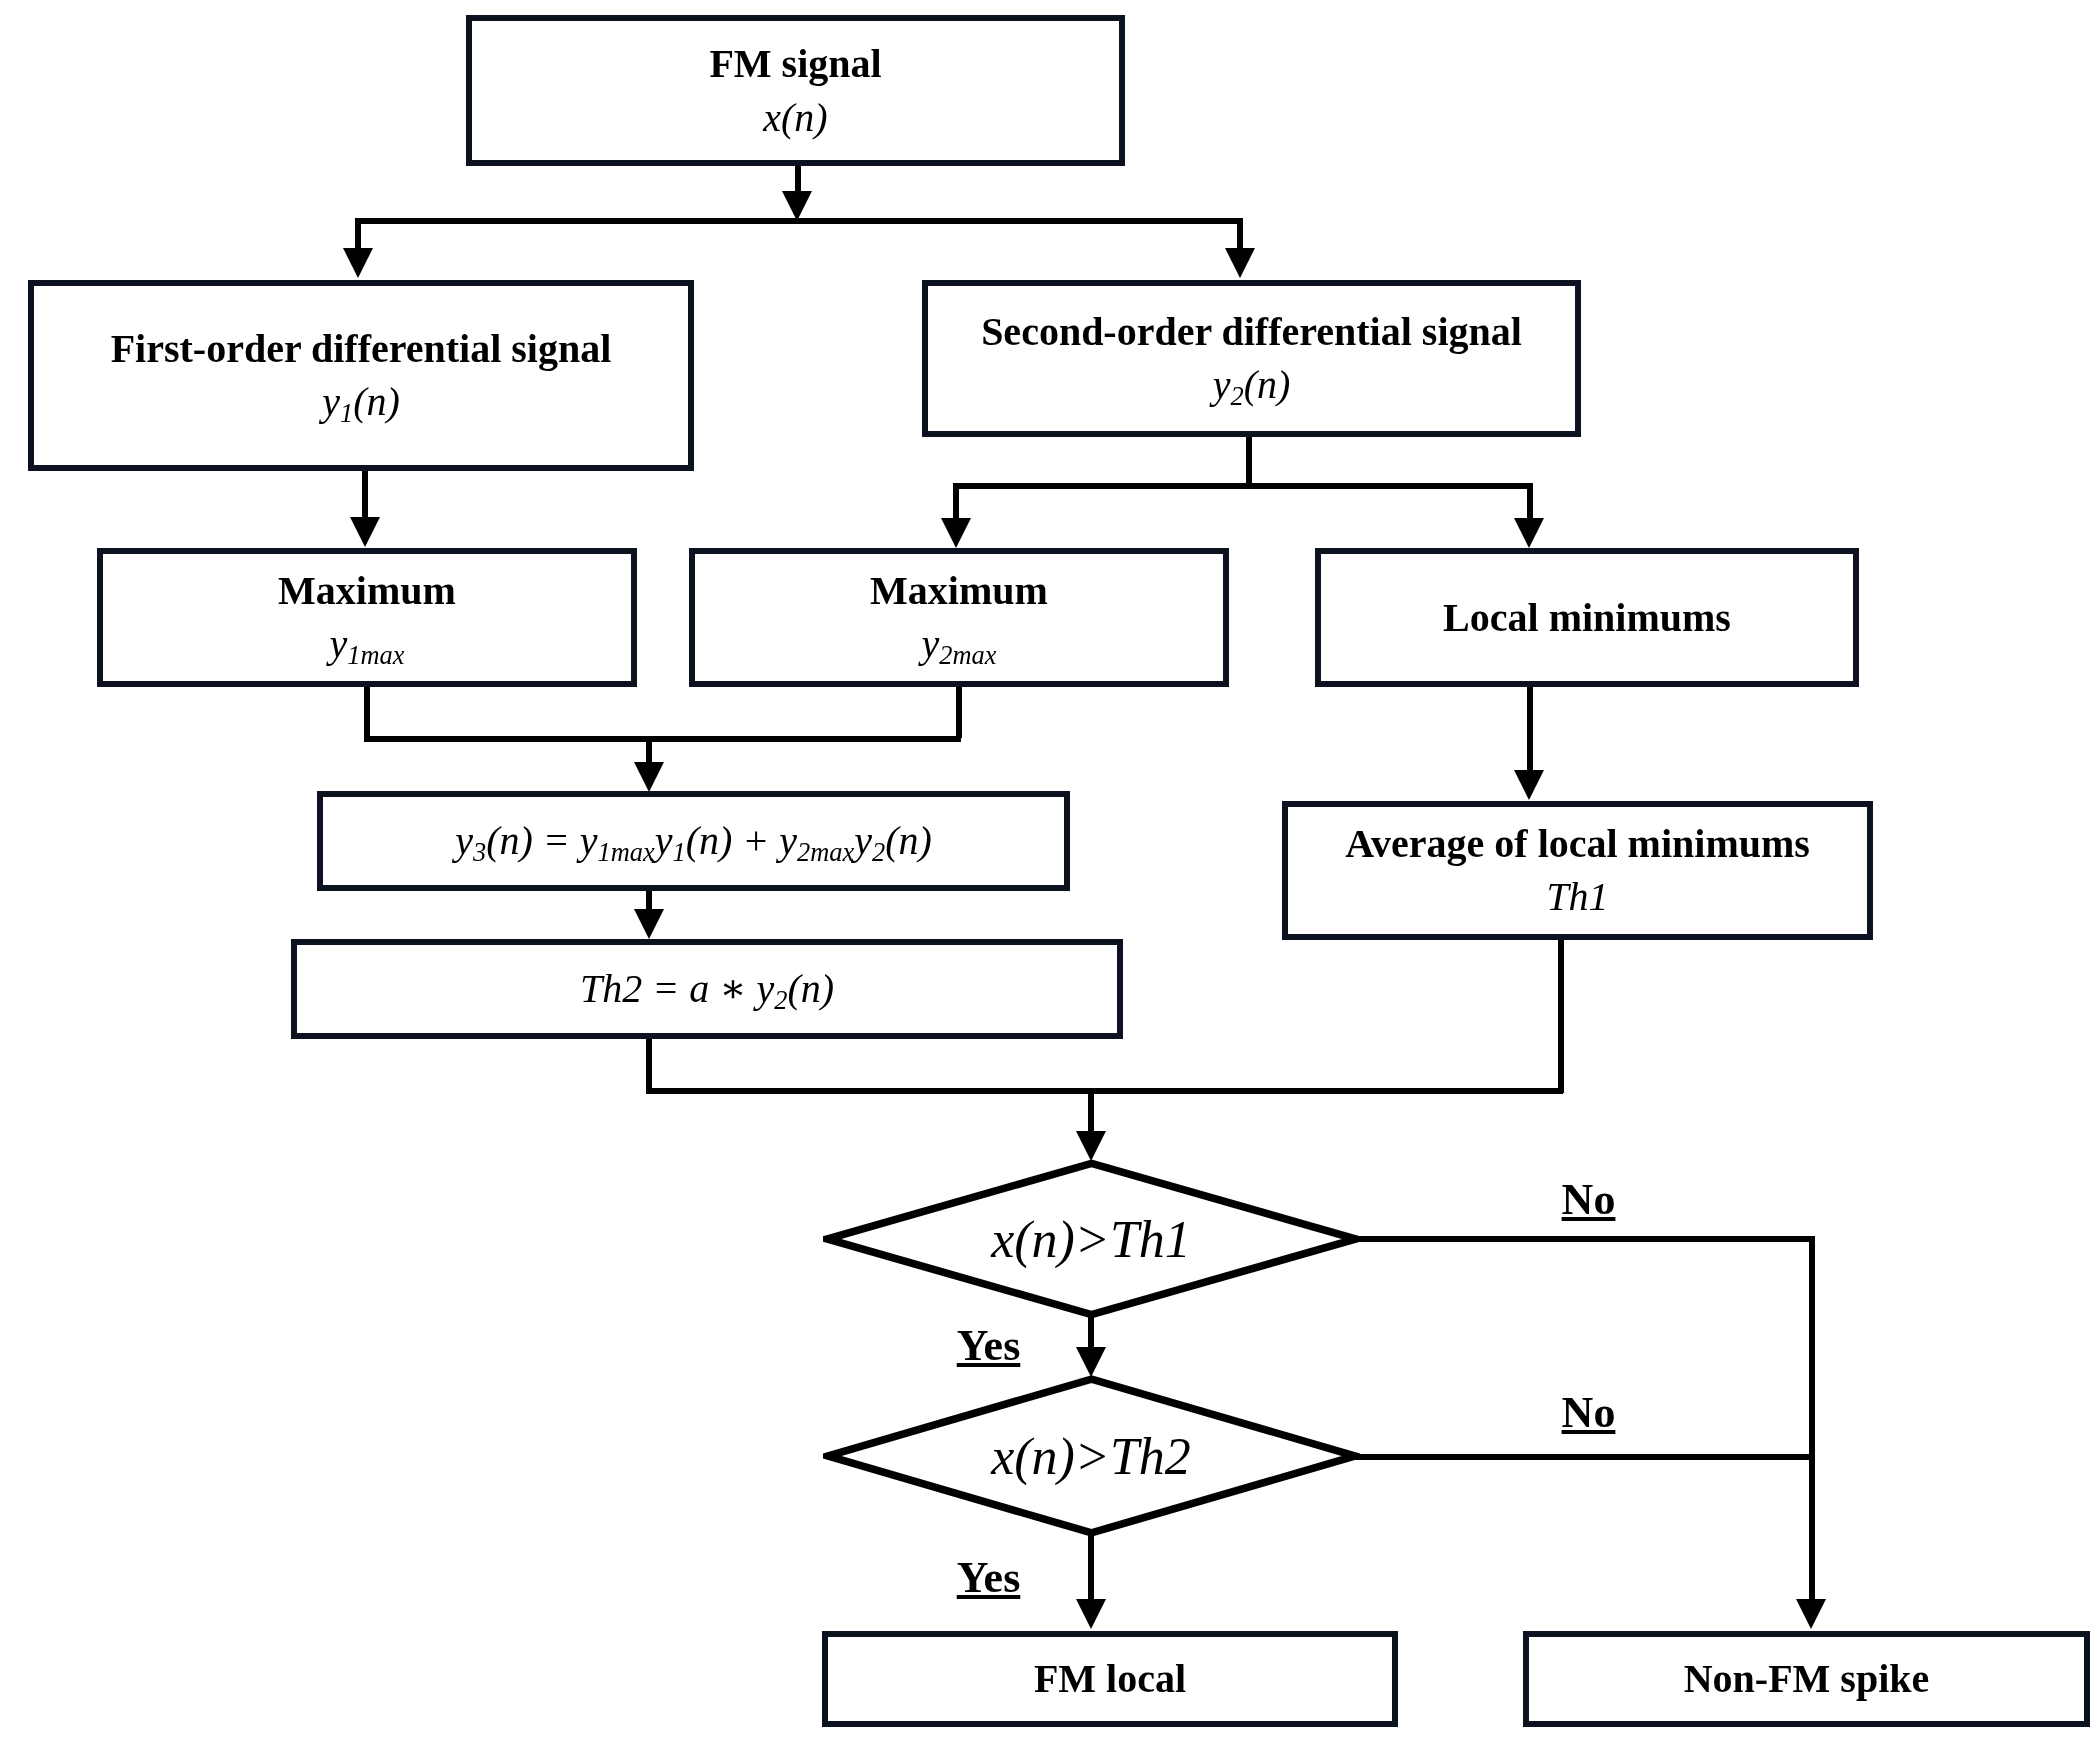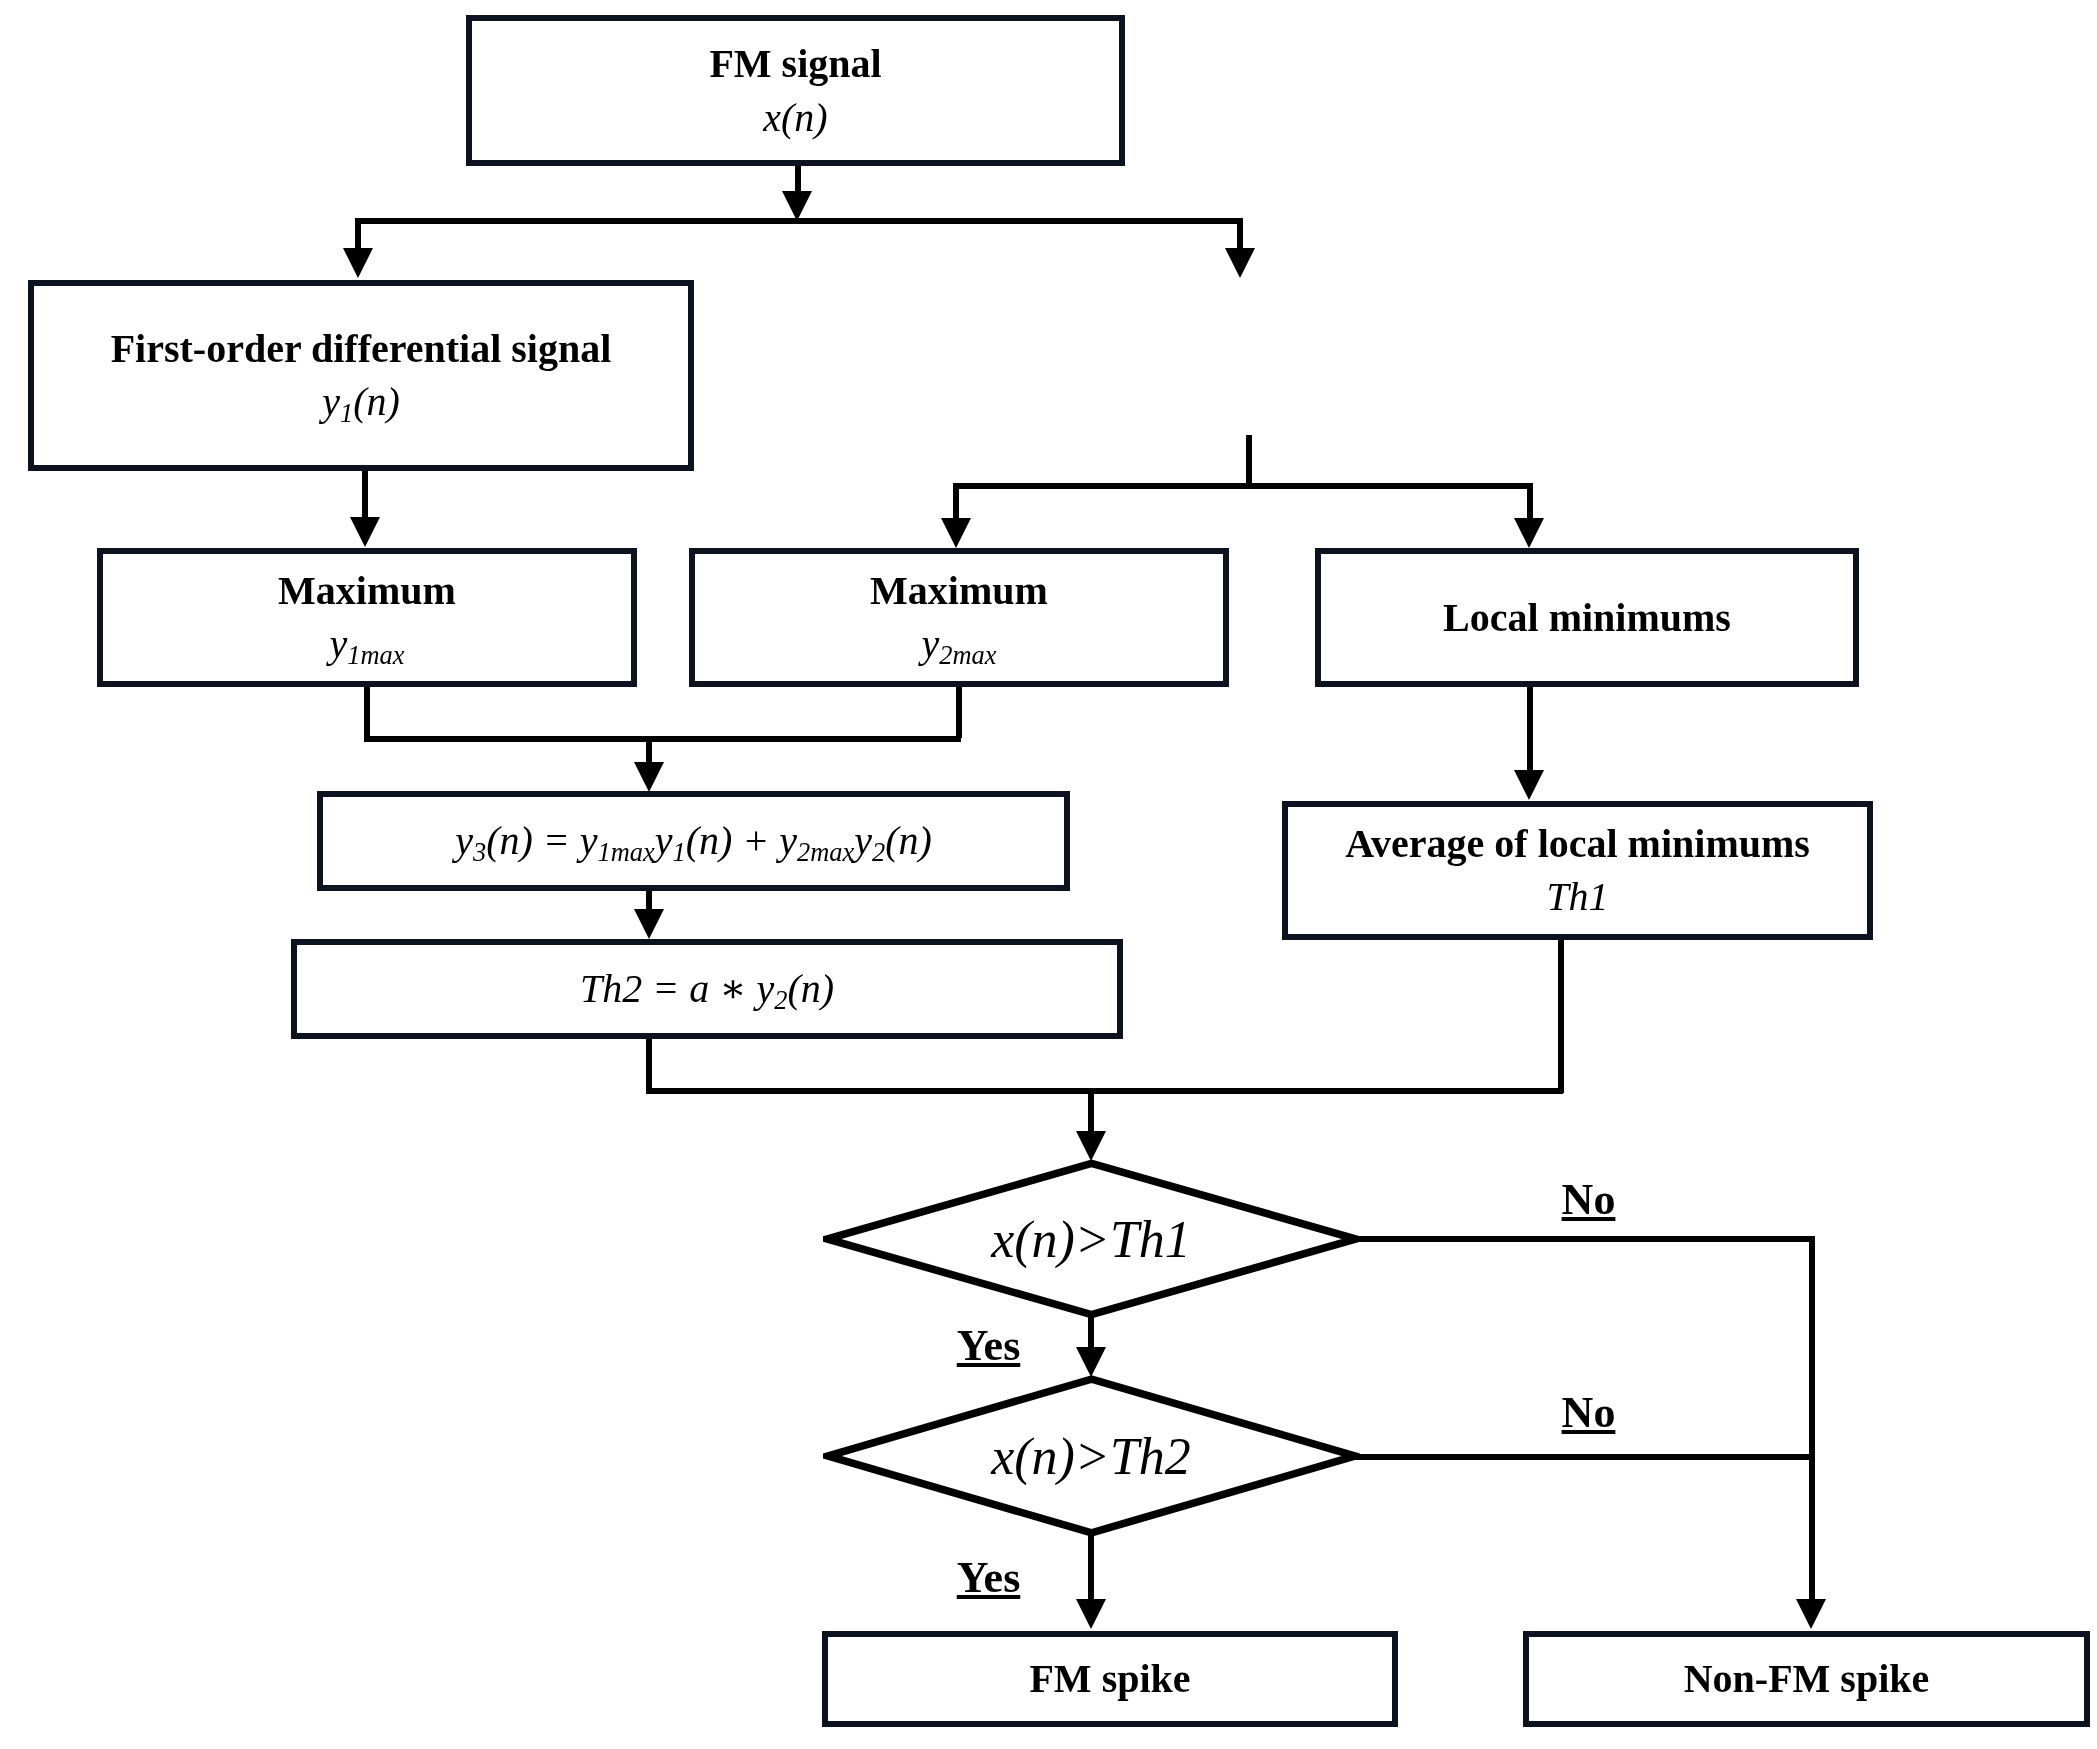--- a/index.html
+++ b/index.html
@@ -114,20 +114,24 @@
   <div class="box" style="left:466px;top:15.3px;width:659px;height:151px;">
     <div class="box-label">FM signal</div>
     <div class="formula"><span>x(n)</span></div>
   </div>
 
   <div class="box" style="left:28px;top:280px;width:666px;height:191px;">
     <div class="box-label">First-order differential signal</div>
     <div class="formula"><span>y</span><sub>1</sub><span>(n)</span></div>
   </div>
 
+  <div class="box" style="left:922px;top:280px;width:659px;height:157px;">
+    <div class="box-label">Second-order differential signal</div>
+    <div class="formula"><span>y</span><sub>2</sub><span>(n)</span></div>
+  </div>
 
   <div class="box" style="left:97px;top:548px;width:540px;height:139px;">
     <div class="box-label">Maximum</div>
     <div class="formula"><span>y</span><sub>1max</sub></div>
   </div>
 
   <div class="box" style="left:689px;top:548px;width:540px;height:139px;">
     <div class="box-label">Maximum</div>
     <div class="formula"><span>y</span><sub>2max</sub></div>
   </div>
@@ -143,21 +147,21 @@
 
   <div class="box" style="left:291px;top:791px;width:753px;height:100px;margin-left:26px;">
     <div class="formula"><span>y</span><sub>3</sub><span>(n) = y</span><sub>1max</sub><span>y</span><sub>1</sub><span>(n) + y</span><sub>2max</sub><span>y</span><sub>2</sub><span>(n)</span></div>
   </div>
 
   <div class="box" style="left:291px;top:939px;width:832px;height:100px;">
     <div class="formula"><span>Th2 = a ∗ y</span><sub>2</sub><span>(n)</span></div>
   </div>
 
   <div class="box" style="left:822px;top:1631px;width:576px;height:96px;">
-    <div class="box-label">FM spike</div>
+    <div class="box-label">FM local</div>
   </div>
 
   <div class="box" style="left:1523px;top:1631px;width:567px;height:96px;">
     <div class="box-label">Non-FM spike</div>
   </div>
 
   <svg class="dsvg" style="left:823px;top:1159px;" width="537" height="160" viewBox="0 0 774 230">
     <polygon points="387,6 768,115 387,224 6,115" fill="#ffffff" stroke="#000000" stroke-width="11"></polygon>
   </svg>
   <div class="dtext" style="left:883px;top:1210px;">

